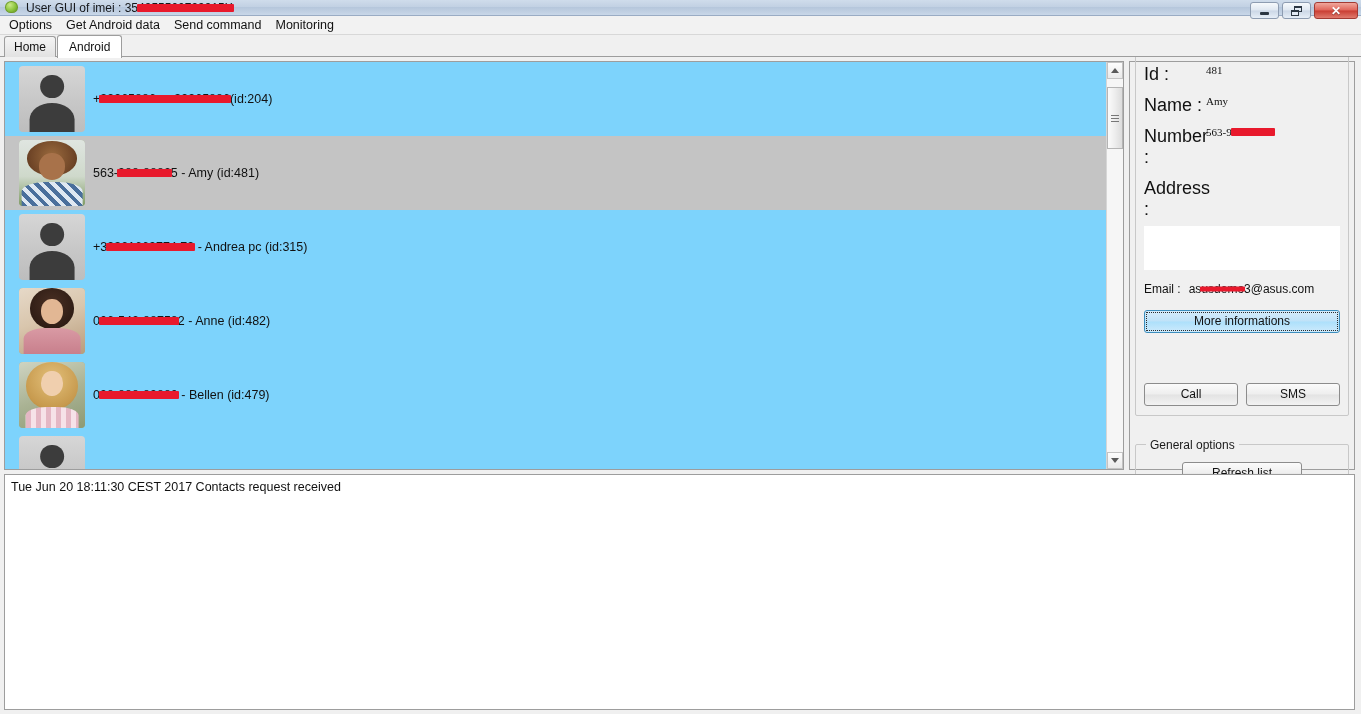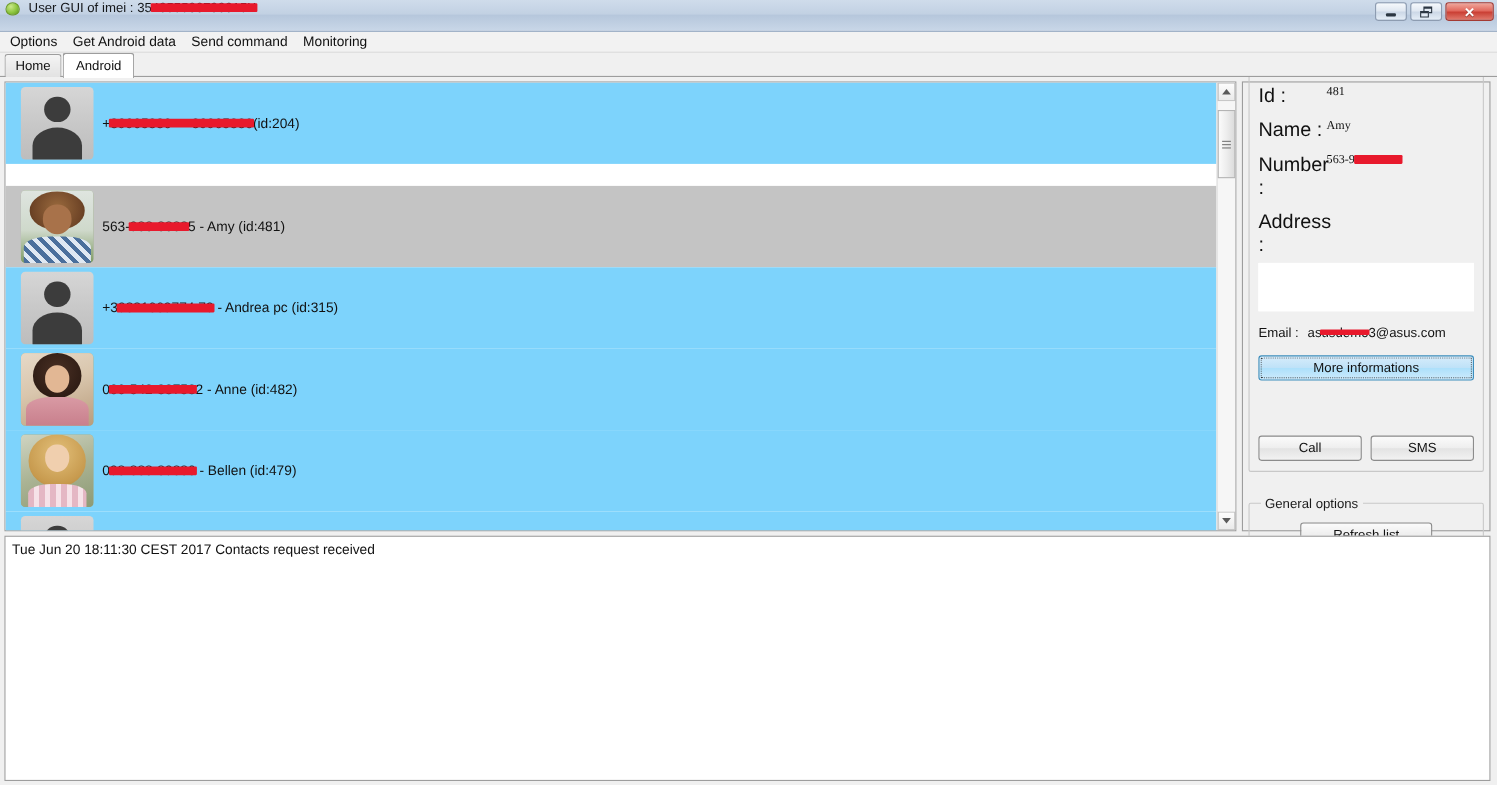--- a/index.html
+++ b/index.html
@@ -13,24 +13,24 @@
 
   
   .window {
     width: 1361px; height: 714px;
     display: flex; flex-direction: column;
     background: #f0f0f0;
   }
 
   
   .titlebar {
-    height: 29px;
+    height: 16px;
     background: linear-gradient(180deg,#cfdceb 0%,#c2d1e3 45%,#b6c7dc 50%,#c9d7e8 100%);
     border-bottom: 1px solid #9aacc4;
-    display: flex; align-items: flex-start;
+    display: flex; align-items: flex-end;
     position: relative;
     padding-left: 4px;
   }
   .app-icon {
     width: 16px; height: 16px;
     margin-right: 6px;
     position: relative;
     flex: 0 0 auto;
   }
   .app-icon .blob {
@@ -156,21 +156,21 @@
     flex: 1 1 auto;
     overflow: hidden;
     position: relative;
   }
   .contact-row {
     height: 74px;
     display: flex; align-items: center;
     padding-left: 14px;
     background: #7dd3fc;
   }
-  .contact-row.selected { background: #c4c4c4; margin-top: 20px; }
+  .contact-row.selected { background: #c4c4c4; }
   .avatar {
     width: 66px; height: 66px;
     flex: 0 0 auto;
     border-radius: 4px;
     overflow: hidden;
     position: relative;
     background: #cfcfcf;
   }
   
   .avatar.default {

